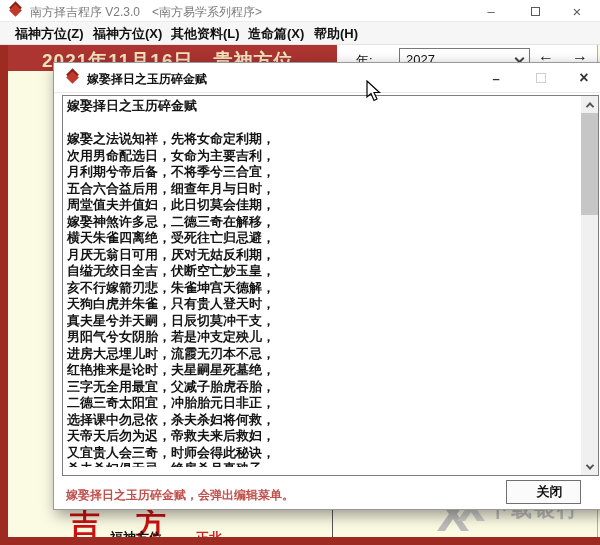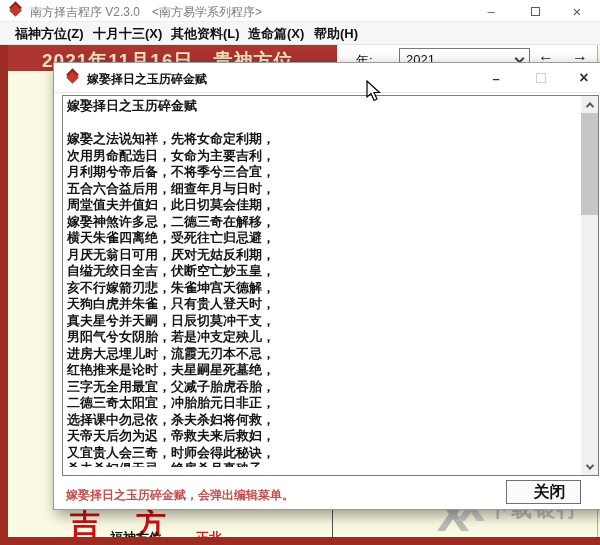--- a/index.html
+++ b/index.html
@@ -81,21 +81,21 @@
             display:flex; align-items:center; justify-content:center; }
   .sb-up { top:0; } .sb-down { bottom:0; }
   .chev-up-s { width:6px; height:6px; border-left:2px solid #555; border-top:2px solid #555;
                transform:rotate(45deg) translate(1px,1px); }
   .chev-down-s { width:6px; height:6px; border-left:2px solid #555; border-bottom:2px solid #555;
                  transform:rotate(-45deg) translate(1px,-1px); }
   .sb-thumb { position:absolute; left:0; top:17px; width:17px; height:102px; background:#c6c6c6; }
 
   .dlg-hint { position:absolute; left:12px; top:424px; font-size:12px; color:#c0504d; white-space:nowrap; }
   .dlg-close-btn { position:absolute; left:452px; top:417px; width:75px; height:24px; background:#fbfbfb;
-                   border:1px solid #707070; font-size:16px; color:#111; display:flex;
+                   border:1px solid #707070; font-size:13px; color:#111; display:flex;
                    align-items:center; justify-content:center;padding-left:12px; }
 
   
   .cursor { position:absolute; left:366px; top:80px; z-index:50; }
 </style>
 </head>
 <body>
 
 <div id="screen">
 
@@ -106,36 +106,36 @@
     <span class="app-title">南方择吉程序 V2.3.0　&lt;南方易学系列程序&gt;</span>
     <span class="winbtn wb-min">–</span>
     <span class="winbtn wb-max">
         <span class="maxbox"></span>
       </span>
     <span class="winbtn wb-close">×</span>
   </div>
 
   <div class="menubar">
     <span class="menu-item" style="left:15px">福神方位(Z)</span>
-    <span class="menu-item" style="left:93px">十月十三(X)</span>
+    <span class="menu-item" style="left:93px">福神方位(X)</span>
     <span class="menu-item" style="left:171px">其他资料(L)</span>
     <span class="menu-item" style="left:248px">造命篇(X)</span>
     <span class="menu-item" style="left:314px">帮助(H)</span>
   </div>
 
   <div class="content">
     <div class="top-white"></div>
 
     <div class="banner">
       <span class="banner-text">2021年11月16日　贵神方位</span>
     </div>
 
     <span class="year-label">年:</span>
     <div class="year-combo">
-      <span class="year-value">2021</span>
+      <span class="year-value">2027</span>
       <span class="chev-down"></span>
     </div>
     <span class="nav-arrow arrow-prev">←</span>
     <span class="nav-arrow arrow-next">→</span>
 
     <span class="big-label">吉方</span>
     <div class="panel-row row1">
       <span>福神方位</span><span class="panel-val">正北</span>
     </div>
     <div class="panel-row row2">

